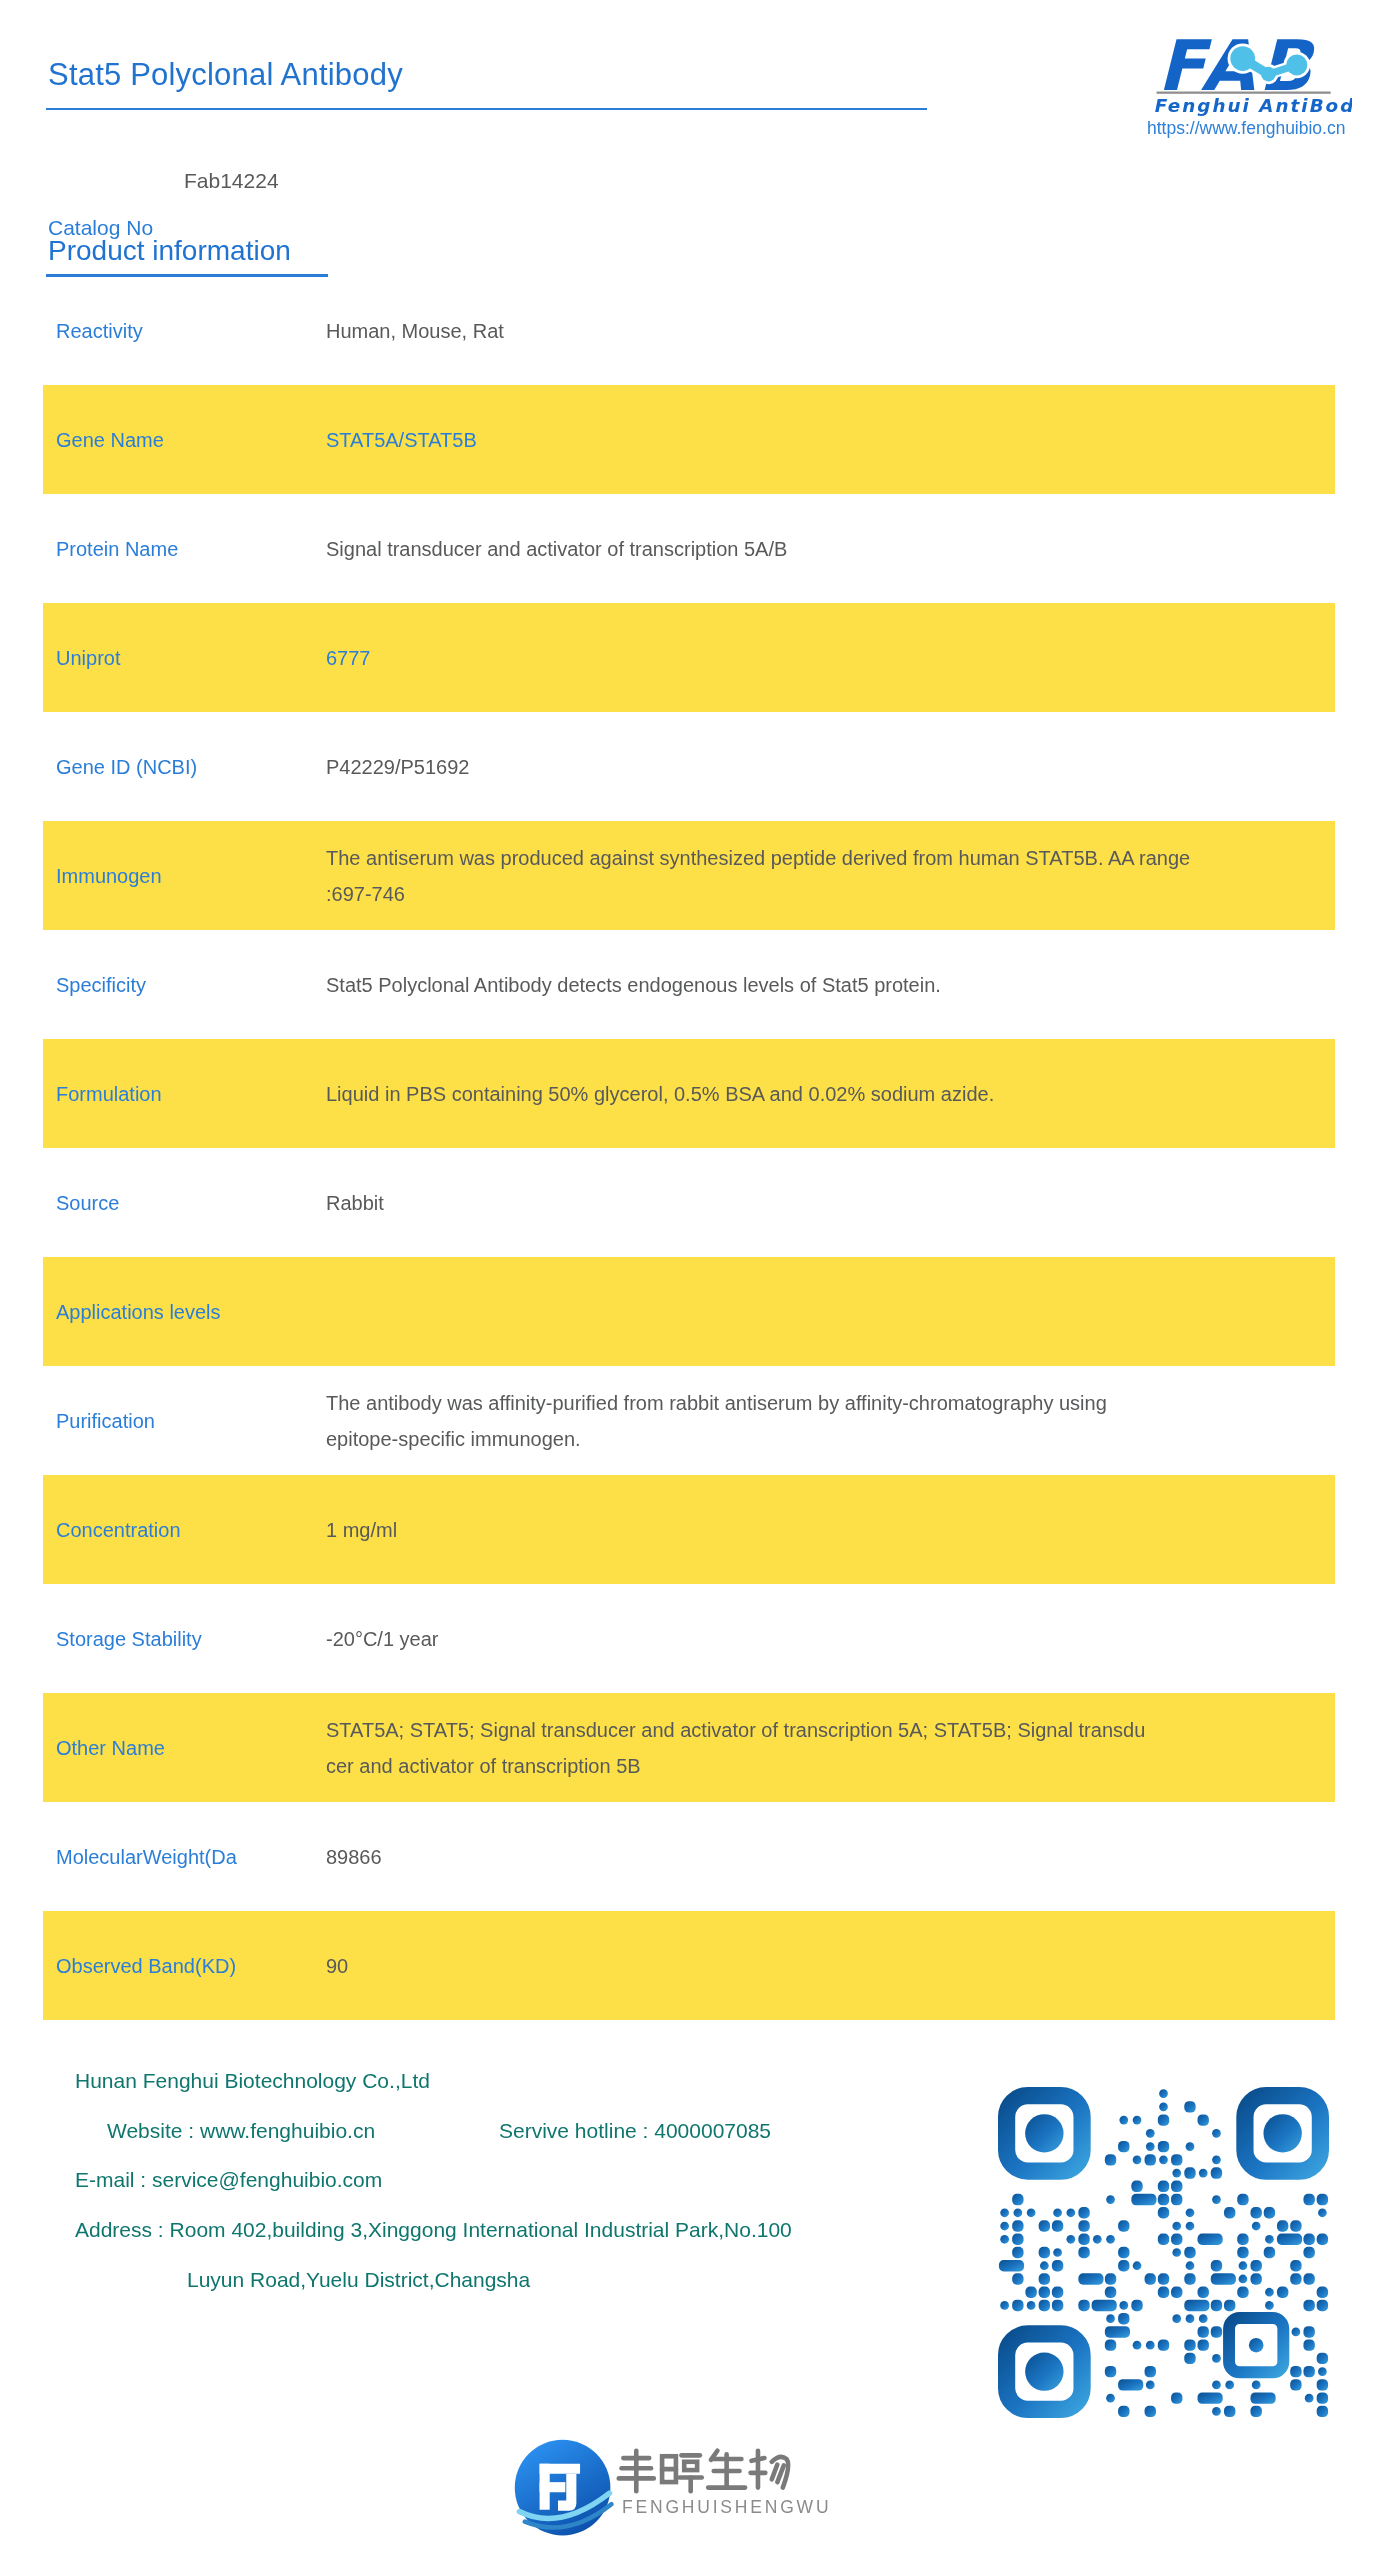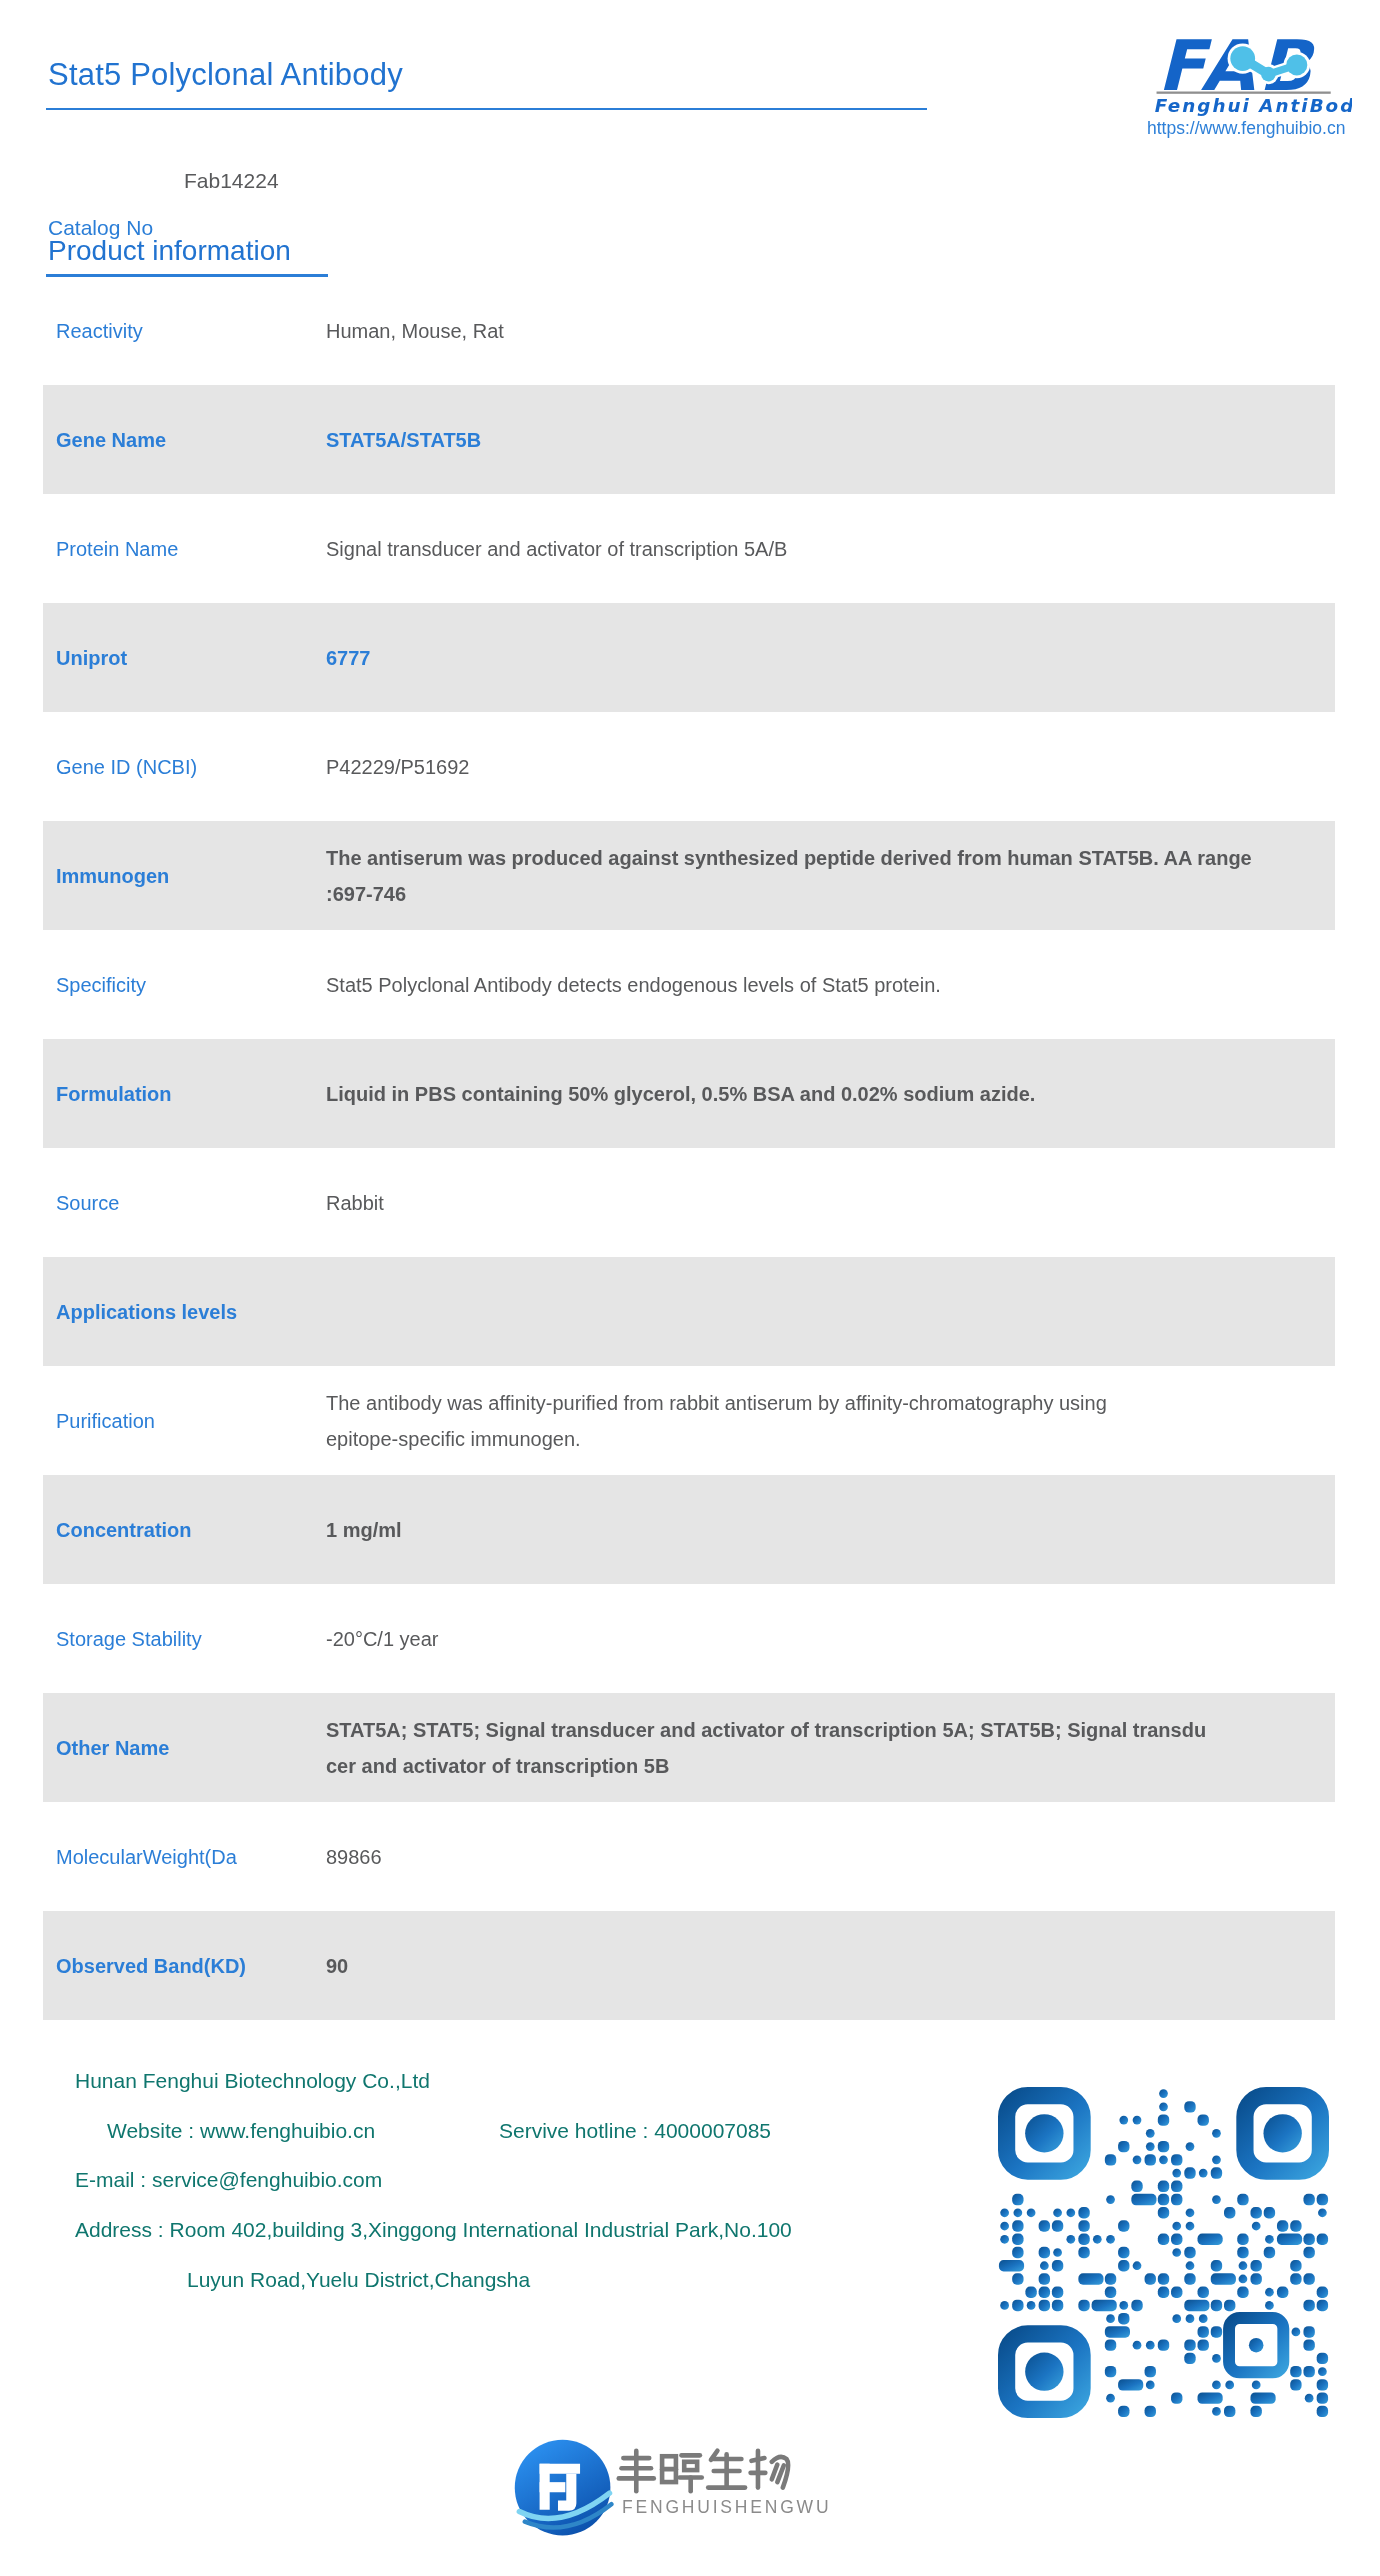--- a/index.html
+++ b/index.html
@@ -14,21 +14,21 @@
   .brand-logo{left:1148px;top:31px;}
   .brand-url{left:1147px;top:118px;font-size:17.5px;color:#2e80d8;text-decoration:none;cursor:pointer;}
   .catalog{left:48px;top:169px;width:460px;height:28px;}
   .catalog-label{position:absolute;left:0;top:0;font-size:21px;color:#2b7ed7;margin-top:47px;}
   .catalog-value{position:absolute;left:136px;top:0;font-size:21px;color:#58595b;}
   .section-heading{left:48px;top:235px;font-size:28px;color:#2173d0;}
   .section-rule{left:46px;top:274px;width:282px;height:2.8px;background:#2b7ed7;}
   
   .ptable{left:43px;top:276px;width:1292px;}
   .trow{position:relative;width:1292px;height:109px;display:flex;align-items:center;background:transparent;}
-  .trow.hl{background:#e5e5e5;font-weight:bold;}
+  .trow.hl{background:#fde047;}
   .tlabel{position:absolute;left:13px;top:50%;transform:translateY(-50%);width:258px;
           font-size:20px;color:#2b7ed7;line-height:26px;}
   .tvalue{position:absolute;left:283px;top:50%;transform:translateY(-50%);width:999px;
           font-size:20px;color:#58595b;line-height:36px;white-space:pre-line;}
   .tvalue.link{color:#2b7ed7;cursor:pointer;}
   
   .f-line{font-size:21px;color:#0f766e;white-space:nowrap;}
   .f-company{left:75px;top:2069px;}
   .f-website{left:75px;top:2119px;width:828px;height:28px;margin-left:32px;}
   .f-hotline{position:absolute;left:392px;top:0;}

